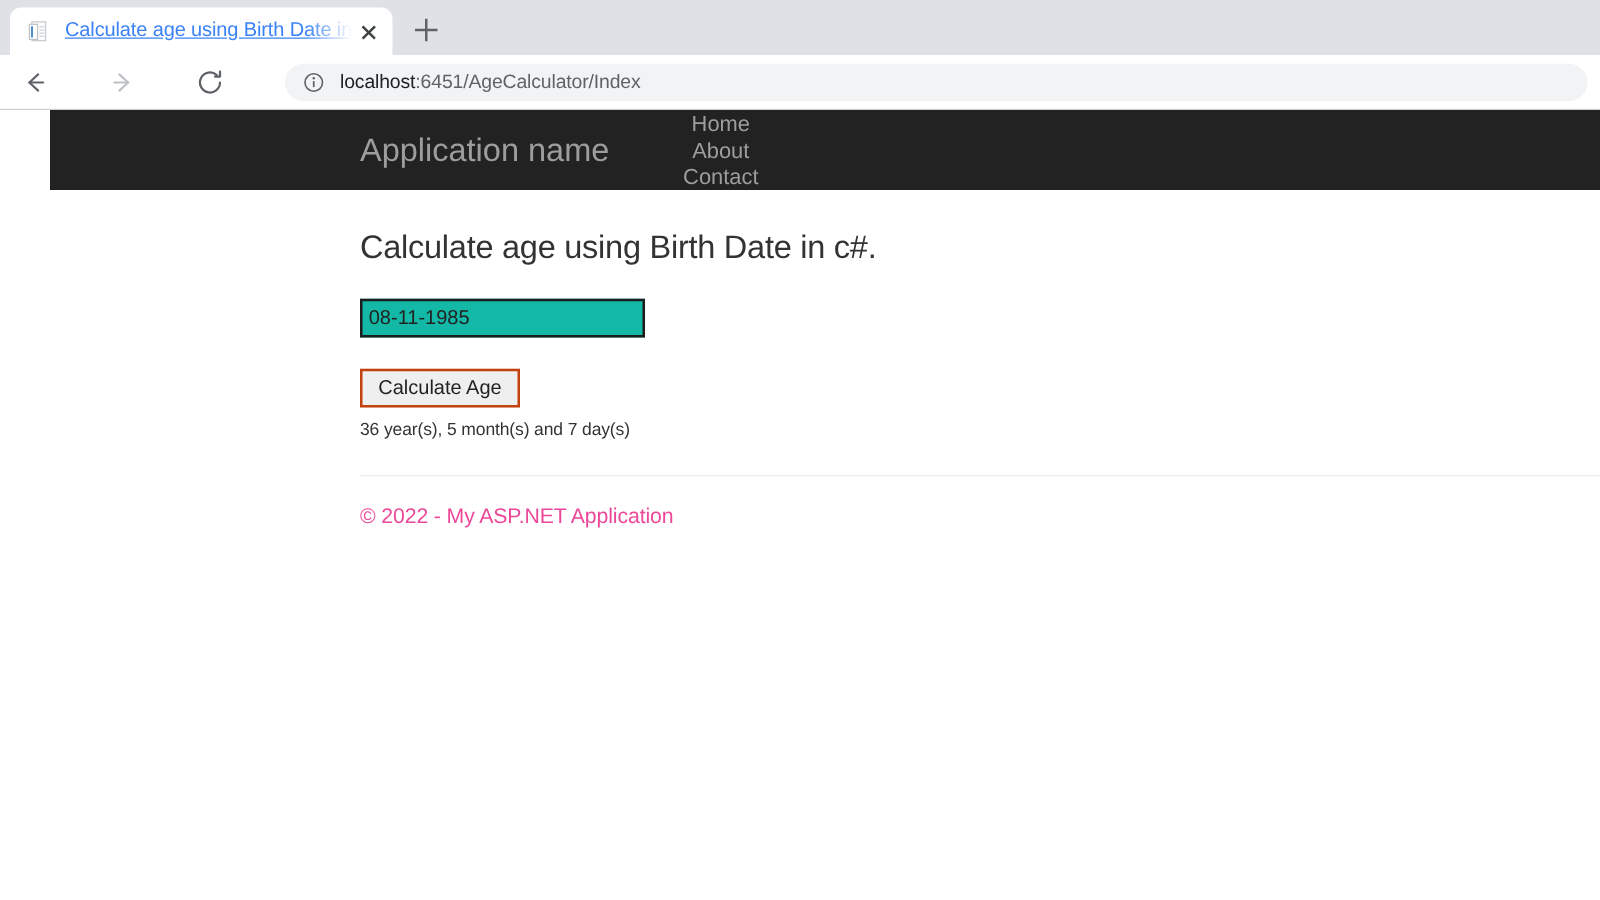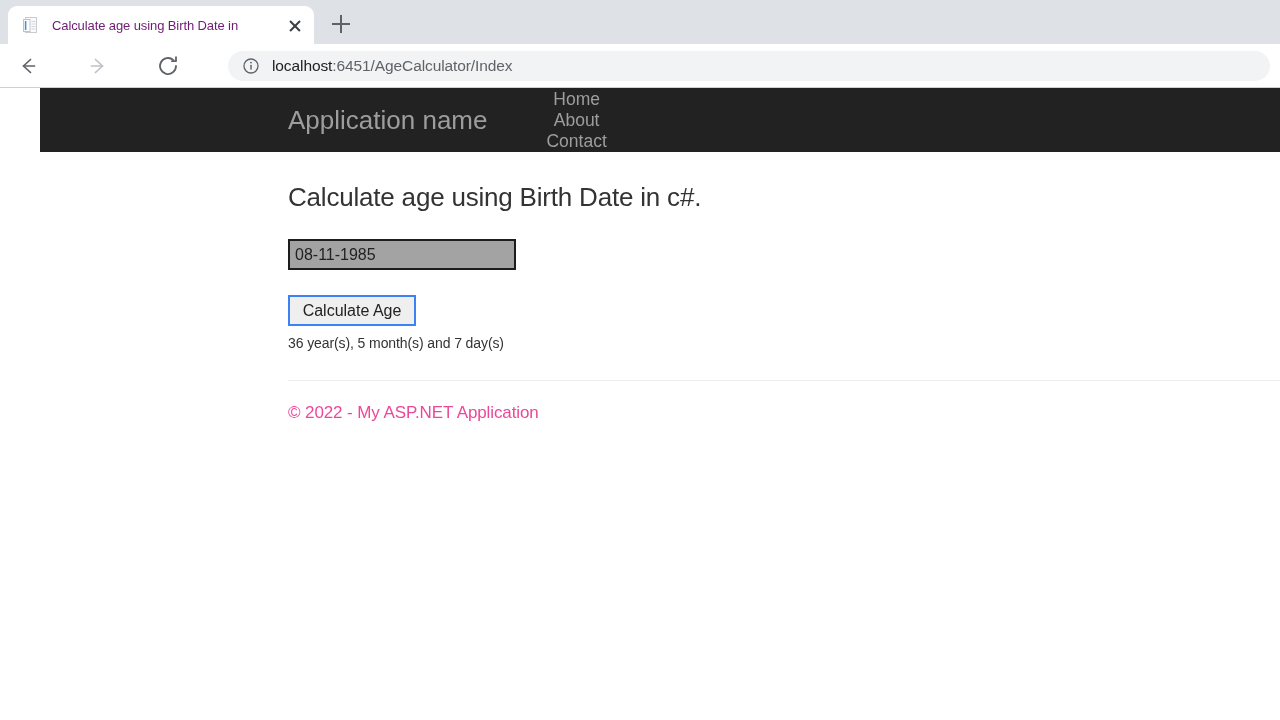--- a/index.html
+++ b/index.html
@@ -33,27 +33,28 @@
     position: relative;
   }
   .tab-favicon {
     width: 18px; height: 18px;
     flex: 0 0 18px;
     margin-right: 12px;
     position: relative;
   }
   .tab-title {
     flex: 1 1 auto;
-    font-size: 13px;
-    color: #701a75;
+    font-size: 16px;
+    color: #3b82f6;
     white-space: nowrap;
     overflow: hidden;
     -webkit-mask-image: linear-gradient(to right, #000 84%, rgba(0,0,0,0));
     mask-image: linear-gradient(to right, #000 84%, rgba(0,0,0,0));
     letter-spacing: -0.1px;
+    text-decoration: underline;
   }
   .tab-close {
     width: 22px; height: 22px;
     flex: 0 0 22px;
     position: relative;
     margin-left: 2px;
   }
   .tab-close::before, .tab-close::after {
     content: ""; position: absolute;
     left: 4px; top: 10.5px;
@@ -138,35 +139,35 @@
     margin: 28px 0 0 0;
     letter-spacing: -0.2px;
   }
 
   .date-input {
     display: block;
     margin-top: 26px;
     width: 228px;
     height: 31px;
     border: 2px solid #1d1d1d;
-    background: #a3a3a3;
+    background: #14b8a6;
     font-family: "Liberation Sans", sans-serif;
     font-size: 16px;
     color: #222222;
     padding: 0 5px;
     border-radius: 0;
     outline: none;
   }
 
   .calc-button {
     display: block;
     margin-top: 25px;
     width: 128px;
     height: 31px;
-    border: 2px solid #3b82f6;
+    border: 2px solid #c2410c;
     background: #efefef;
     font-family: "Liberation Sans", sans-serif;
     font-size: 16px;
     color: #222222;
     border-radius: 0;
     padding: 0;
     cursor: default;
   }
 
   .result-text {

